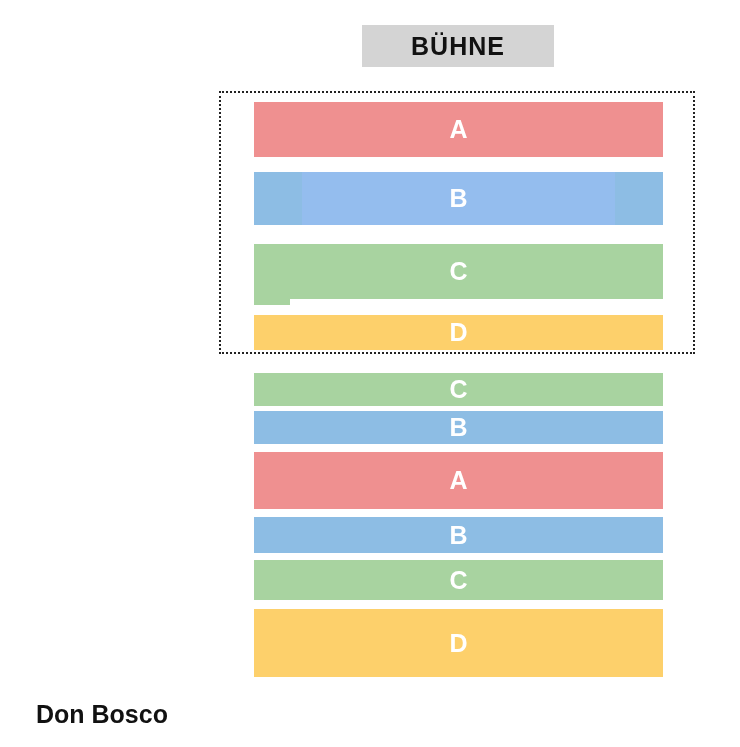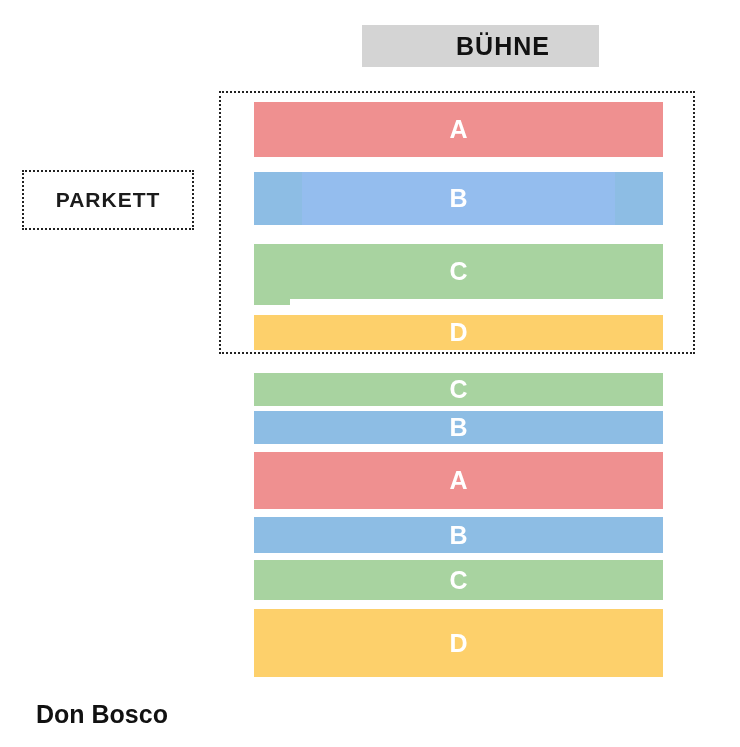--- a/index.html
+++ b/index.html
@@ -23,21 +23,20 @@
   .stage-bar {
     position: absolute;
     left: 362px;
     top: 25px;
     width: 192px;
     height: 42px;
     background: #d4d4d4;
     display: flex;
     align-items: center;
     justify-content: center;
-    padding-left: 45px;
   }
   .stage-label {
     font-size: 25px;
     font-weight: bold;
     letter-spacing: 1px;
     color: #111111;
   }
 
   
   .section-label-box {
@@ -110,23 +109,20 @@
 <body>
 
 <div id="venue-map">
 
   <div class="stage-bar">
     <span class="stage-label">BÜHNE</span>
   </div>
 
   <div class="section-outline"></div>
 
-  <div id="parkett-label-box" class="section-label-box boxed">
-    <span class="section-label-text">PARKETT</span>
-  </div>
 
   <div id="rows-layer">
       <div class="row" style="left: 254px; top: 102px; width: 409px; height: 55px; background: rgb(239, 144, 144);">
         <span class="row-letter">A</span>
       </div>
       <div class="row" style="left: 254px; top: 172px; width: 409px; height: 53px; background: rgb(148, 189, 238);">
         <div class="row-seg" style="left: 0px; width: 48px; background: rgb(141, 189, 228);"></div>
         <div class="row-seg" style="left: 48px; width: 313px; background: rgb(148, 189, 238);"></div>
         <div class="row-seg" style="left: 361px; width: 48px; background: rgb(141, 189, 228);"></div>
         <span class="row-letter">B</span>

